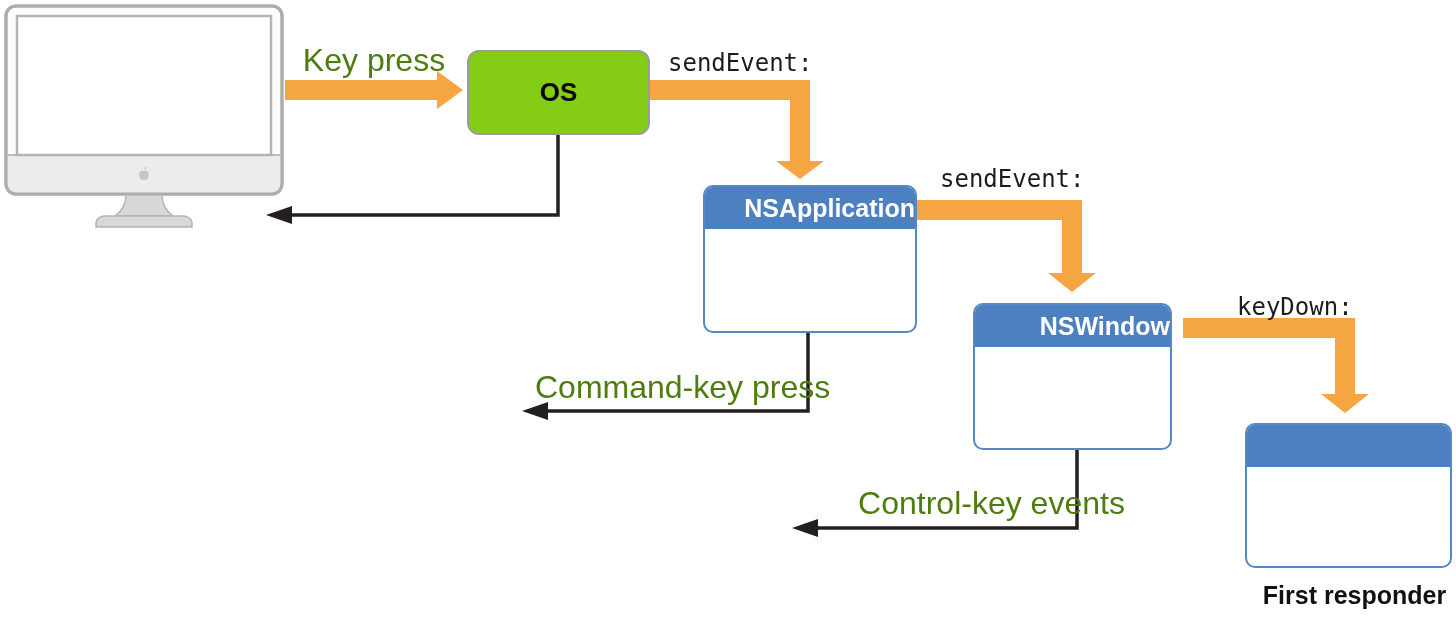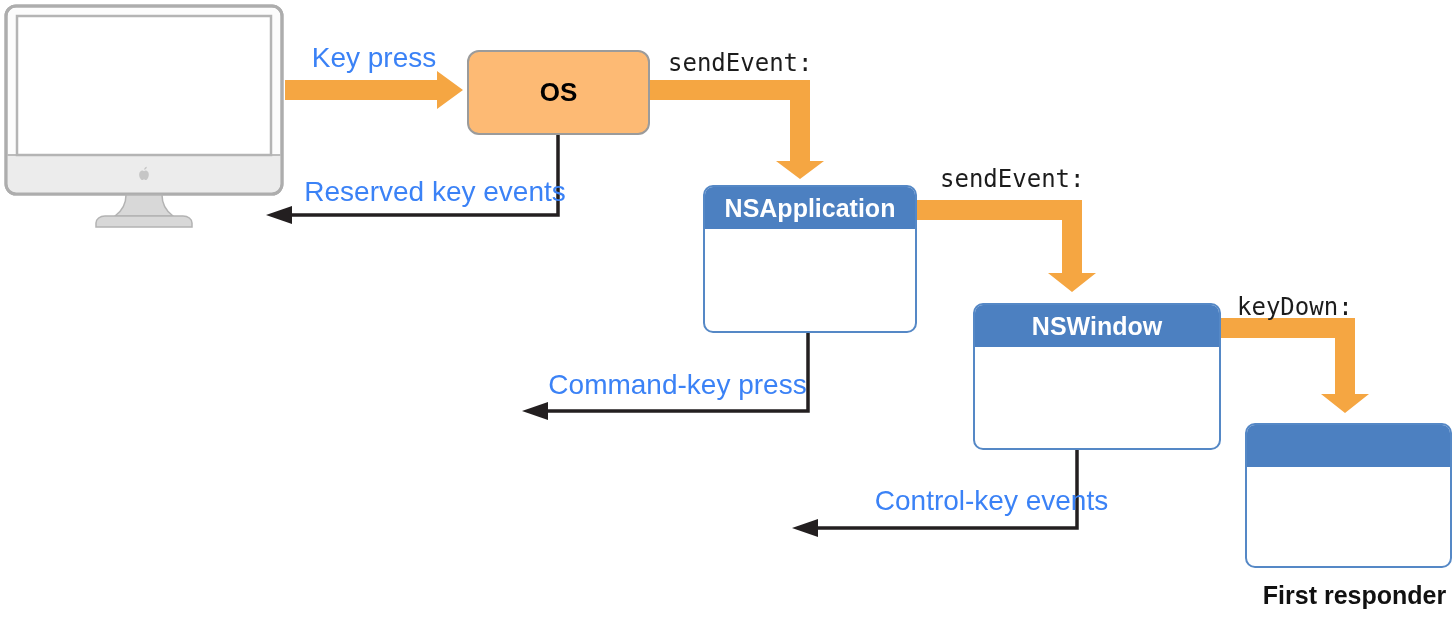--- a/index.html
+++ b/index.html
@@ -9,39 +9,39 @@
     height: 617px;
     background: #ffffff;
     overflow: hidden;
     font-family: "Liberation Sans", sans-serif;
   }
   svg.layer { position: absolute; left: 0; top: 0; z-index: 1; }
 
   .label {
     position: absolute;
     z-index: 3;
-    font-size: 28px;
-    color: #3b82f6;
+    font-size: 32px;
+    color: #4d7c0f;
     white-space: nowrap;
     line-height: 1.1;
   }
   .label.centered { text-align: center; }
   .label.mono {
     font-family: "DejaVu Sans Mono", monospace;
     font-size: 24px;
     color: #1c1c1c;
   }
   .label.caption { font-weight: bold; font-size: 25px; color: #111; }
 
   .os-box {
     position: absolute;
     left: 467px; top: 50px;
     width: 183px; height: 85px;
     box-sizing: border-box;
-    background: #fdba74;
+    background: #84cc16;
     border: 2.5px solid #9B9B9B;
     border-radius: 12px;
     display: flex; align-items: center; justify-content: center;
     font-weight: bold; font-size: 26px; color: #000;
     z-index: 2;
   }
 
   .class-box {
     position: absolute;
     box-sizing: border-box;
@@ -50,24 +50,24 @@
     border-radius: 10px;
     overflow: hidden;
     z-index: 2;
   }
   .class-box .hdr {
     height: 42px;
     background: #4C80C1;
     color: #ffffff;
     font-weight: bold;
     font-size: 25px;
-    display: flex; align-items: center; justify-content: center;
+    display: flex; align-items: center; justify-content: flex-end;
   }
   .box-nsapplication { left: 703px; top: 185px; width: 214px; height: 148px; }
-  .box-nswindow     { left: 973px; top: 303px; width: 248px; height: 147px; }
+  .box-nswindow     { left: 973px; top: 303px; width: 199px; height: 147px; }
   .box-firstresponder { left: 1245px; top: 423px; width: 207px; height: 145px; }
 
   .monitor-svg { position: absolute; left: 2px; top: 2px; z-index: 2; }
 </style>
 </head>
 <body>
 
 <div class="canvas">
 
   <svg class="layer" width="1456" height="617" viewBox="0 0 1456 617">
@@ -118,21 +118,20 @@
   </div>
 
   <div class="class-box box-firstresponder">
     <div class="hdr"></div>
   </div>
 
   <div class="label centered" style="left:285px; top:43px; width:178px;">Key press</div>
 
   <div class="label mono" style="left:668px; top:50px;">sendEvent:</div>
 
-  <div class="label centered" style="left:292px; top:177px; width:286px;">Reserved key events</div>
 
   <div class="label mono" style="left:940px; top:166px;">sendEvent:</div>
 
   <div class="label centered" style="left:535px; top:370px; width:285px;">Command-key press</div>
 
   <div class="label mono" style="left:1237px; top:294px;">keyDown:</div>
 
   <div class="label centered" style="left:849px; top:486px; width:285px;">Control-key events</div>
 
   <div class="label centered caption" style="left:1249px; top:582px; width:211px;">First responder</div>

